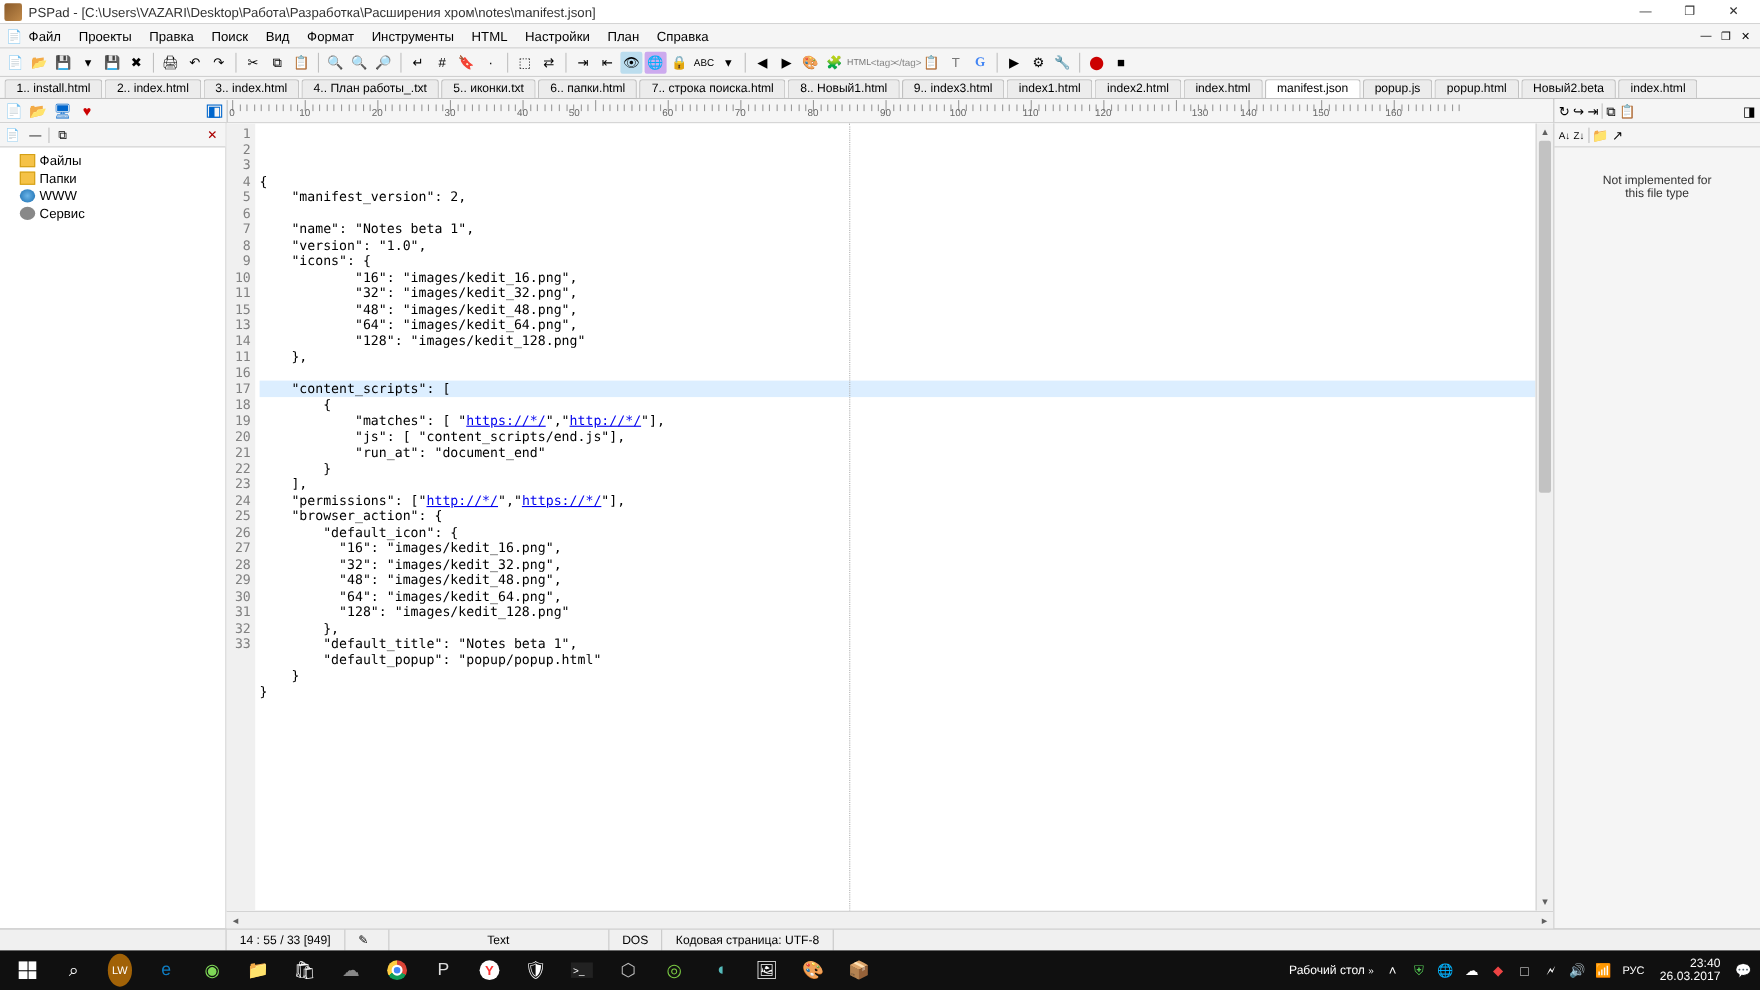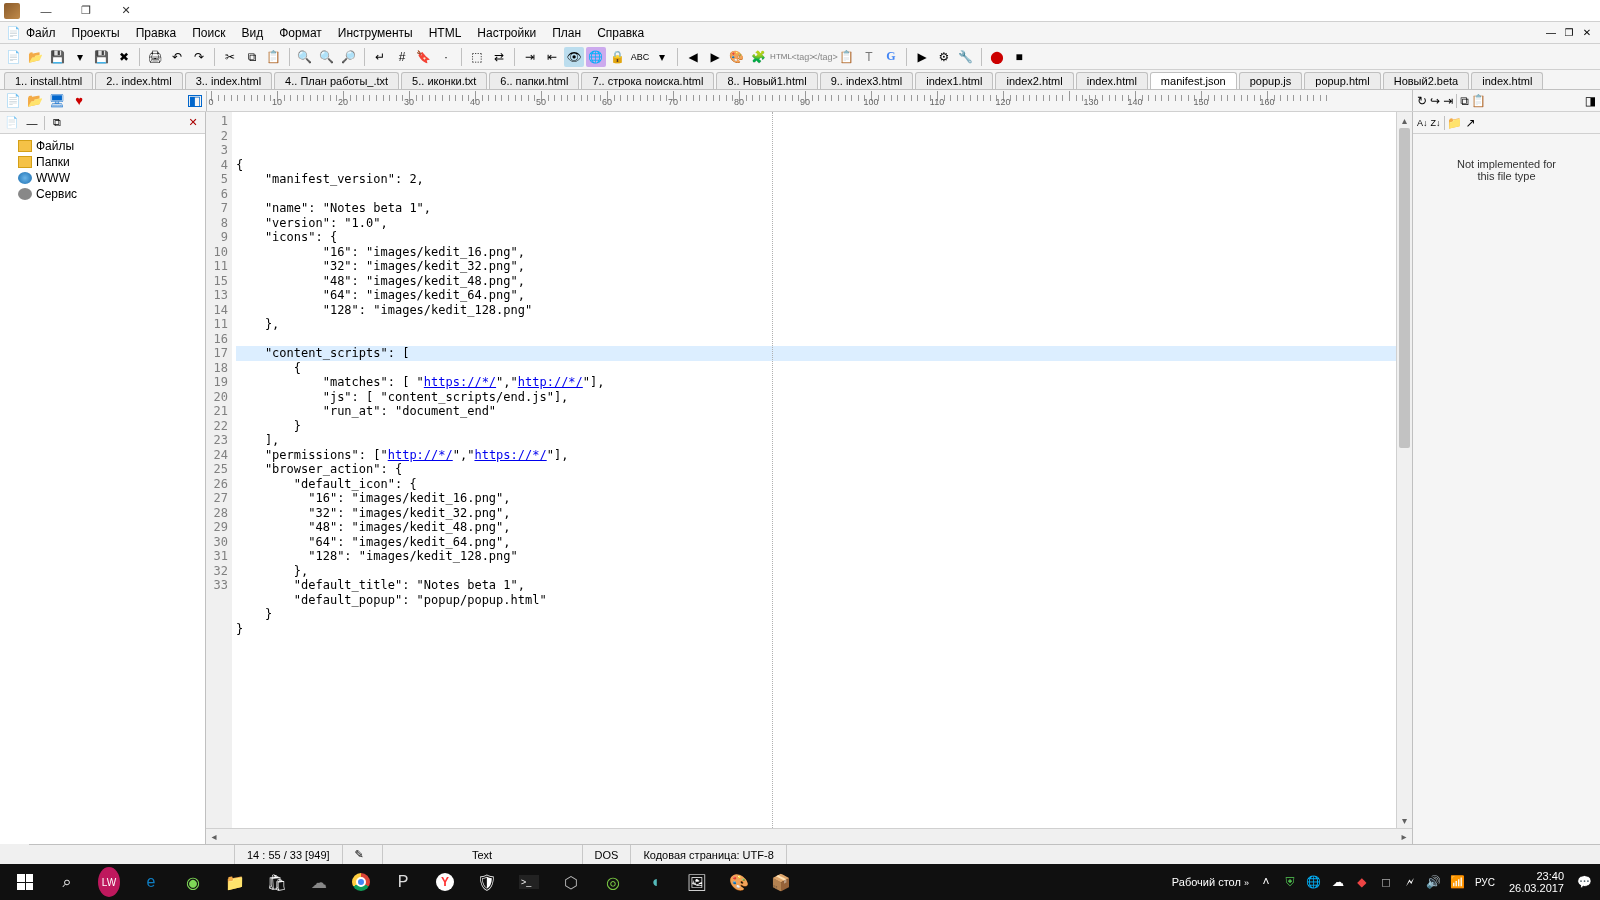--- a/index.html
+++ b/index.html
@@ -63,39 +63,40 @@
 .hscroll { height: 16px; background: #f0f0f0; border-top: 1px solid #d0d0d0; display: flex; align-items: center; }
 .hscroll .arrow { width: 16px; height: 16px; display: flex; align-items: center; justify-content: center; font-size: 10px; color: #606060; cursor: pointer; }
 .hscroll .track { flex: 1; }
 
 
 .rightpanel { width: 188px; background: #f5f5f5; border-left: 1px solid #c0c0c0; display: flex; flex-direction: column; }
 .rp-tools2 { height: 22px; border-bottom: 1px solid #d0d0d0; display: flex; align-items: center; gap: 3px; padding: 0 4px; }
 .rp-msg { flex: 1; display: flex; align-items: flex-start; justify-content: center; padding-top: 24px; text-align: center; color: #333; font-size: 11px; }
 
 
-.statusbar { height: 20px; background: #f0f0f0; border-top: 1px solid #c0c0c0; display: flex; align-items: center; font-size: 11px; margin-left: 29px; }
+.statusbar { height: 20px; background: #f0f0f0; border-top: 1px solid #c0c0c0; display: flex; align-items: center; font-size: 11px; }
 .statusbar .cell { padding: 0 12px; border-right: 1px solid #c8c8c8; height: 100%; display: flex; align-items: center; }
 .statusbar .spacer { flex: 1; }
 
 
 .taskbar { height: 36px; background: #101010; display: flex; align-items: center; padding: 0 4px; color: #fff; }
 .taskbar .tb-item { width: 42px; height: 32px; display: flex; align-items: center; justify-content: center; cursor: pointer; font-size: 16px; }
 .taskbar .tb-spacer { flex: 1; }
 .taskbar .tray { display: flex; align-items: center; gap: 2px; }
 .taskbar .tray-item { width: 22px; height: 28px; display: flex; align-items: center; justify-content: center; font-size: 12px; cursor: pointer; }
 .taskbar .clock { text-align: right; font-size: 11px; line-height: 12px; padding: 0 8px; }
 .win-icon { width:16px; height:16px; display:grid; grid-template-columns:1fr 1fr; grid-template-rows:1fr 1fr; gap:1px; }
 .win-icon div { background:#fff; }
 </style>
 </head>
 <body>
 
 <div class="titlebar">
   <div class="app-icon"></div>
+  <div class="title">PSPad - [C:\Users\VAZARI\Desktop\Работа\Разработка\Расширения хром\notes\manifest.json]</div>
   <div class="winbtn">—</div>
   <div class="winbtn">❐</div>
   <div class="winbtn close">✕</div>
 </div>
 
 <div class="menubar">
   <span class="menu" style="width:16px;padding:2px 4px">📄</span>
 
   <span class="menu">Файл</span>
     <span class="menu">Проекты</span>
@@ -252,21 +253,21 @@
       <div class="ruler-tick" style="left: 274.6px;"></div>
       <div class="ruler-tick" style="left: 281.2px;"></div>
       <div class="ruler-tick" style="left: 287.8px;"></div>
       <div class="ruler-tick" style="left: 294.4px;"></div>
       <div class="ruler-tick" style="left: 301px;"></div>
       <div class="ruler-tick" style="left: 307.6px;"></div>
       <div class="ruler-tick" style="left: 314.2px;"></div>
       <div class="ruler-tick" style="left: 320.8px;"></div>
       <div class="ruler-tick" style="left: 327.4px;"></div>
       <div class="ruler-tick major" style="left: 334px;"></div>
-      <div class="ruler-label" style="left: 334px;">50</div>
+      <div class="ruler-label" style="left: 315px;">50</div>
       <div class="ruler-tick" style="left: 340.6px;"></div>
       <div class="ruler-tick" style="left: 347.2px;"></div>
       <div class="ruler-tick" style="left: 353.8px;"></div>
       <div class="ruler-tick" style="left: 360.4px;"></div>
       <div class="ruler-tick" style="left: 367px;"></div>
       <div class="ruler-tick" style="left: 373.6px;"></div>
       <div class="ruler-tick" style="left: 380.2px;"></div>
       <div class="ruler-tick" style="left: 386.8px;"></div>
       <div class="ruler-tick" style="left: 393.4px;"></div>
       <div class="ruler-tick major" style="left: 400px;"></div>
@@ -515,21 +516,21 @@
   <div class="tb-item">
       <div class="win-icon">
         <div></div>
         <div></div>
         <div></div>
         <div></div>
       </div>
     </div>
   <div class="tb-item">⌕</div>
   <div class="tb-item">
-      <span style="width:22px;height:30px;border-radius:50%;background:#be185d;display:flex;align-items:center;justify-content:center;font-size:10px">LW</span>
+      <span style="width:22px;height:30px;border-radius:50%;background:#a16207;display:flex;align-items:center;justify-content:center;font-size:10px">LW</span>
     </div>
   <div class="tb-item" style="color:#0f7dc2">e</div>
   <div class="tb-item">
       <span style="color:#7fd957">◉</span>
     </div>
   <div class="tb-item">📁</div>
   <div class="tb-item">🛍</div>
   <div class="tb-item" style="color:#888">☁</div>
   <div class="tb-item">
       <span style="width:18px;height:18px;border-radius:50%;background:conic-gradient(#db4437 0 120deg,#0f9d58 120deg 240deg,#ffcd40 240deg 360deg);position:relative">

